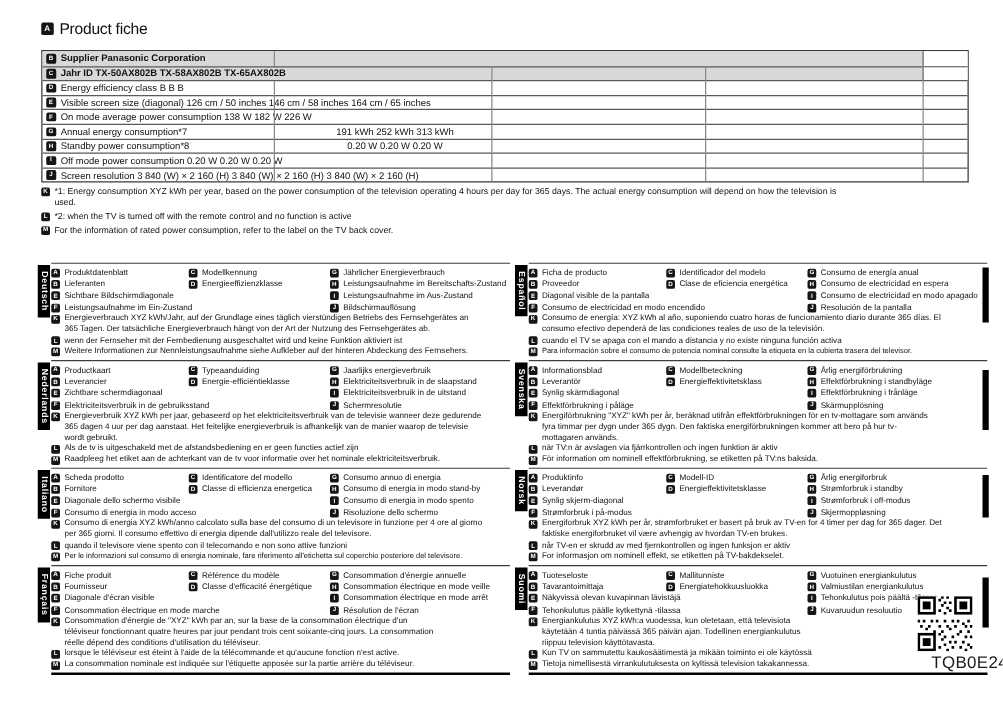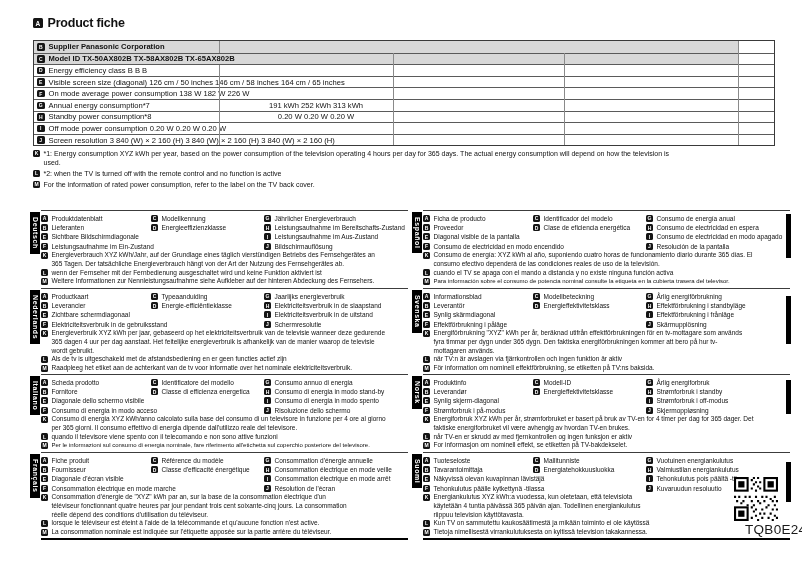--- a/index.html
+++ b/index.html
@@ -6,21 +6,21 @@
   html,body { width:802px; height:566px; background:#fff; }
   body { position:relative; font-family:"Liberation Sans","DejaVu Sans",sans-serif; color:#111; overflow:hidden; }
 
   .tag { display:inline-flex; align-items:center; justify-content:center;
          width:7.5px; height:7.5px; background:#151515; color:#fff;
          font-size:5px; font-weight:bold; border-radius:1.5px; margin-right:3.5px; flex:none; }
 
   
   .fiche-header { position:absolute; left:33px; top:16px; display:flex; align-items:center; }
   .fiche-header .tag { width:9.5px; height:9.5px; font-size:6.5px; margin-right:5px; }
-  .fiche-title { font-size:12.5px; font-weight:bold; letter-spacing:-0.2px; }
+  .fiche-title { font-size:12.5px; font-weight:normal; letter-spacing:-0.2px; }
 
   
   .fiche-table { position:absolute; left:33px; top:40px; width:742px; border:1.3px solid #3a3a3a; background:#fff; }
   .frow { position:relative; height:11.6px; display:flex; align-items:center; padding-left:3px;
           border-top:1px solid #5a5a5a; font-size:7.6px; white-space:nowrap; }
   .frow:first-child { border-top:none; }
   .frow.gray { background:#d8d8d8; font-weight:bold; }
   .frow .tag { margin-right:4px; }
   .frow.gray::after { content:""; position:absolute; left:704px; right:0; top:0; bottom:0;
                       background:#fff; border-left:1px solid #777; }
@@ -83,21 +83,21 @@
   <span class="fiche-title">Product fiche</span>
 </div>
 
 <div class="fiche-table">
   <div class="frow gray">
       <span class="tag">B</span>
       <span class="rtext">Supplier Panasonic Corporation</span>
     </div>
   <div class="frow gray">
       <span class="tag">C</span>
-      <span class="rtext">Model ID TX-50AX802B TX-58AX802B TX-65AX802B</span>
+      <span class="rtext">Jahr ID TX-50AX802B TX-58AX802B TX-65AX802B</span>
     </div>
   <div class="frow">
       <span class="tag">D</span>
       <span class="rtext">Energy efficiency class B B B</span>
     </div>
   <div class="frow">
       <span class="tag">E</span>
       <span class="rtext">Visible screen size (diagonal) 126 cm / 50 inches 146 cm / 58 inches 164 cm / 65 inches</span>
     </div>
   <div class="frow">

